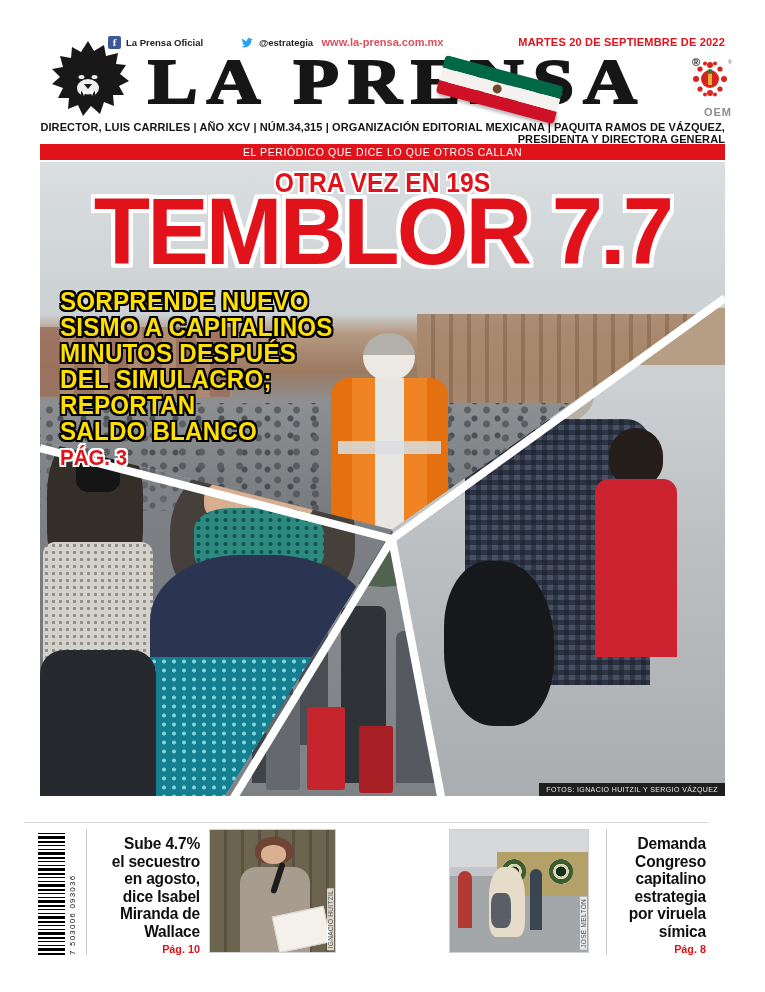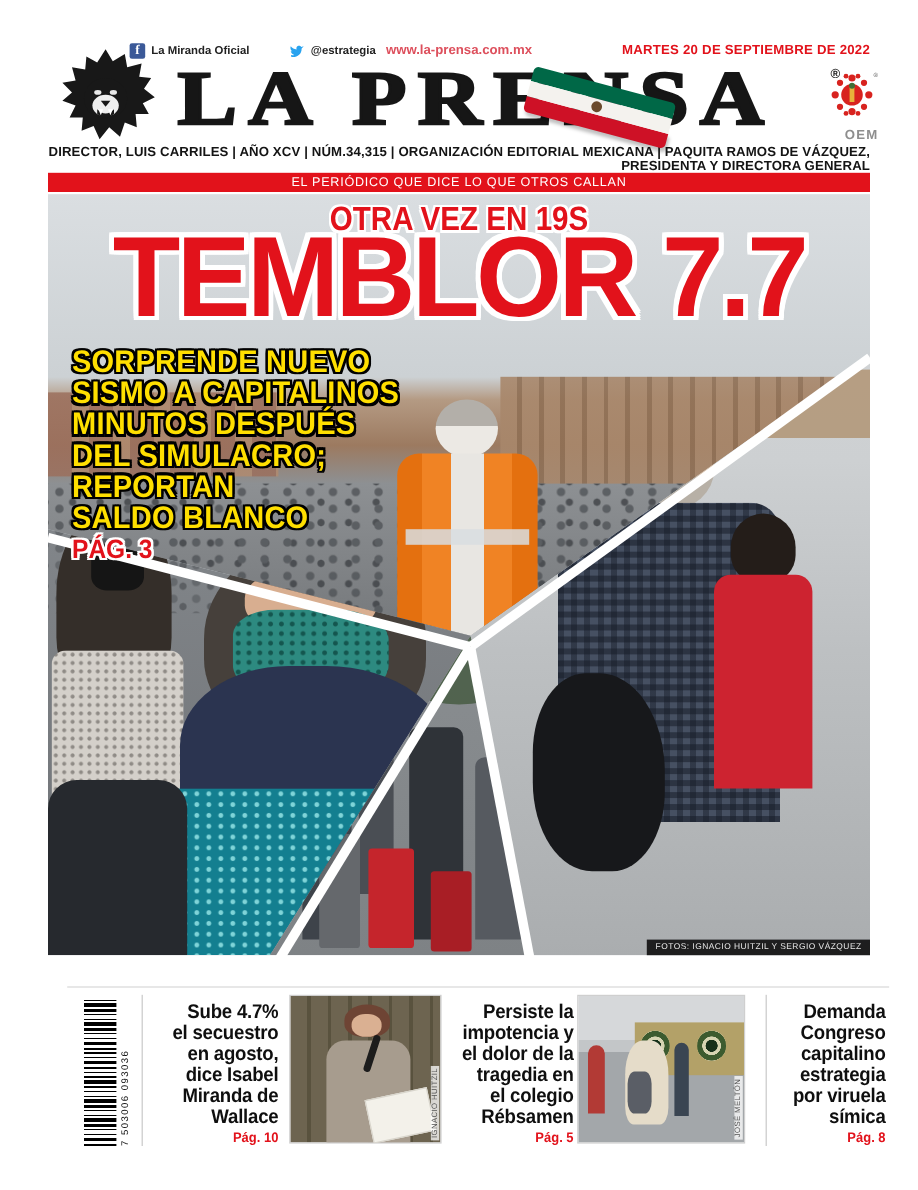--- a/index.html
+++ b/index.html
@@ -128,21 +128,21 @@
     transform:scaleX(.93); transform-origin:left top;
     text-shadow:-2px -2px 0 #000,0 -2px 0 #000,2px -2px 0 #000,-2px 0 0 #000,2px 0 0 #000,-2px 2px 0 #000,0 2px 0 #000,2px 2px 0 #000; }
   .cover-page-ref { left:20px; top:283px; z-index:3;
     font-size:22px; font-weight:bold; color:#e2121b;
     transform:scaleX(.93); transform-origin:left top;
     text-shadow:-2px -2px 0 #fff,0 -2px 0 #fff,2px -2px 0 #fff,-2px 0 0 #fff,2px 0 0 #fff,-2px 2px 0 #fff,0 2px 0 #fff,2px 2px 0 #fff; }
   .cover-credit { right:0; bottom:0; z-index:4; background:rgba(10,10,10,.88);
     color:#e8e8e8; font-size:7px; letter-spacing:.4px; padding:3px 7px; }
 
   
-  .strip { left:56px; top:822px; width:685px; height:140px; border-top:1px solid #d8d8d8; }
+  .strip { left:24px; top:822px; width:685px; height:140px; border-top:1px solid #d8d8d8; }
   .strip .vrule { position:absolute; top:6px; height:126px; width:1px; background:#c9c9c9; }
   .barcode { position:absolute; left:14px; top:8px; width:48px; height:124px; }
   .barcode .bars { position:absolute; left:0; top:0; width:27px; height:124px;
     background:repeating-linear-gradient(0deg,#000 0 2px,#fff 2px 4px,#000 4px 7px,#fff 7px 9px,#000 9px 10px,#fff 10px 13px,#000 13px 14px,#fff 14px 16px); }
   .barcode-number { position:absolute; left:30px; top:0; height:124px;
     writing-mode:vertical-rl; transform:rotate(180deg);
     font-size:8px; letter-spacing:1.2px; color:#111; }
   .story { position:absolute; top:12px; text-align:right; }
   .story-headline { font-size:16.5px; line-height:17.5px; font-weight:bold; color:#0f0f0f;
     white-space:pre-line; transform:scaleX(.94); transform-origin:right top; letter-spacing:-.2px; }
@@ -173,21 +173,21 @@
     font-size:6.5px; color:#555; background:rgba(255,255,255,.75); padding:2px 0; letter-spacing:.3px; }
 </style>
 </head>
 <body>
 
 <div id="page">
 
   <div class="abs topbar">
     <div class="social social-fb">
       <span class="fb-badge">f</span>
-      <span class="social-label">La Miranda Oficial</span>
+      <span class="social-label">La Prensa Oficial</span>
     </div>
     <div class="social social-tw">
       <span class="tw-badge">
         <svg width="14" height="13" viewBox="0 0 16 14">
             <path fill="#29a3ef" d="M3 12.5 C8 13.5 13 10.5 13 4.5 L15 2.5 L12.6 3.1 C12 1.9 10.4 1.5 9.2 2.3 C8 3.1 7.8 4.5 8.2 5.5 C5.8 5.3 4 4.1 2.6 2.5 C1.8 4.5 2.6 6.5 4.2 7.5 C3.6 7.5 3 7.3 2.6 7.1 C2.8 8.9 4.2 10.3 6 10.7 C5 11.1 4 11.1 3 10.9 Z"></path>
           </svg>
       </span>
       <span class="social-label">@estrategia</span>
     </div>
     <div class="website">www.la-prensa.com.mx</div>
@@ -324,29 +324,20 @@
     </div>
     <div class="strip-photo photo-1">
       <div class="sp1-hair"></div>
       <div class="sp1-face"></div>
       <div class="sp1-suit"></div>
       <div class="sp1-mic"></div>
       <div class="sp1-paper"></div>
       <div class="photo-credit-v">IGNACIO HUITZIL</div>
     </div>
 
-    <div class="story story-2">
-      <div class="story-headline">Persiste la
-impotencia y
-el dolor de la
-tragedia en
-el colegio
-Rébsamen</div>
-      <div class="story-page">Pág. 5</div>
-    </div>
     <div class="strip-photo photo-2">
       <div class="sp2-wall"></div>
       <div class="sp2-eye e1"></div>
       <div class="sp2-eye e2"></div>
       <div class="sp2-p1"></div>
       <div class="sp2-p2"></div>
       <div class="sp2-coat"></div>
       <div class="sp2-pack"></div>
       <div class="photo-credit-v">JOSÉ MELTÓN</div>
     </div>

